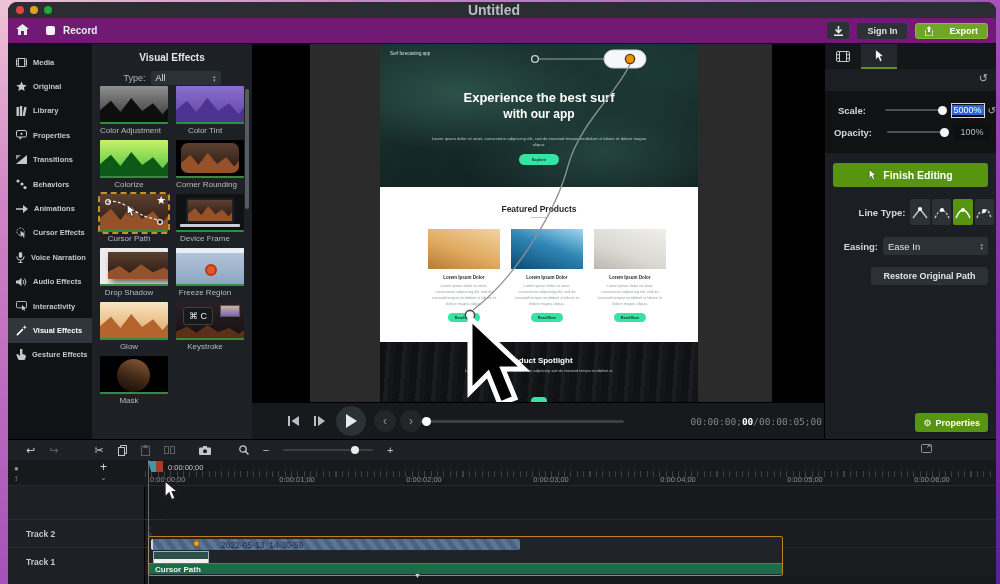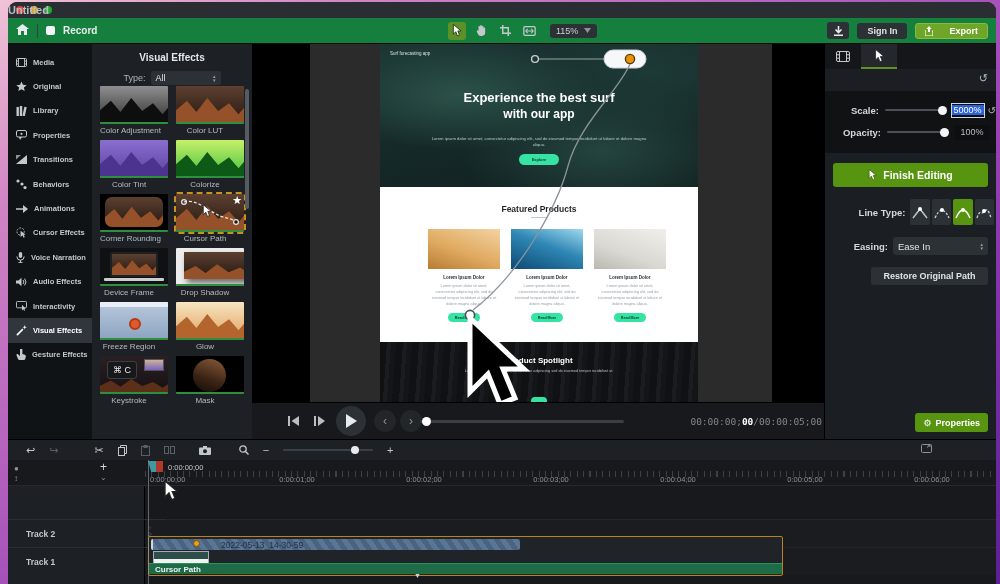--- a/index.html
+++ b/index.html
@@ -11,24 +11,24 @@
   }
   .window{ position:absolute; left:8px; top:2px; right:4px; bottom:0;
     background:#17191c; border-radius:9px 9px 0 0; overflow:hidden;
     display:flex; flex-direction:column; }
 
   
   .titlebar{ height:16px; background:#2a2e33; display:flex; align-items:center; position:relative; flex:0 0 auto;}
   .lights{ display:flex; gap:6px; margin-left:8px;}
   .light{ width:8px; height:8px; border-radius:50%;}
   .l-red{background:#e0443e;} .l-yel{background:#dea123;} .l-grn{background:#24a732;}
-  .win-title{ position:absolute; left:0; right:16px; font-size:11px; color:#b9bec5; font-weight:bold;}
-
-  
-  .toolbar{ height:26px; background:#15803d; border-bottom:1px solid #0c0d0f; display:flex; align-items:center; position:relative; flex:0 0 auto;}
+  .win-title{ position:absolute; left:0; right:16px; text-align:center; font-size:14px; color:#b9bec5; font-weight:bold;}
+
+  
+  .toolbar{ height:26px; background:#701a75; border-bottom:1px solid #0c0d0f; display:flex; align-items:center; position:relative; flex:0 0 auto;}
   .tb-left{ display:flex; align-items:center; gap:8px; padding-left:8px;}
   .tb-sep{ width:1px; height:14px; background:#3a3f44;}
   .rec-dot{ width:9px; height:9px; background:#f2f4f6; border-radius:2px;}
   .rec-label{ font-size:10px; font-weight:bold; color:#e8ebee;}
   .tb-center{ position:absolute; left:440px; display:flex; align-items:center; gap:6px;}
   .tool-btn{ width:18px; height:18px; border-radius:3px; display:flex; align-items:center; justify-content:center;}
   .tool-btn.active{ background:#5d9026;}
   .zoom-dd{ display:flex; align-items:center; gap:6px; background:#2c3136; border-radius:3px; padding:2px 6px; font-size:9px; color:#cdd2d8; margin-left:6px;}
   .tb-right{ position:absolute; right:8px; display:flex; align-items:center; gap:8px;}
   .dl-btn{ width:22px; height:17px; background:#2c3136; border-radius:3px; display:flex; align-items:center; justify-content:center;}
@@ -139,34 +139,34 @@
 
   
   .rightpanel{ width:172px; background:#1b1e22; border-left:1px solid #000; position:relative; flex:0 0 auto;}
   .rp-tabs{ display:flex; height:25px; background:#141619;}
   .rp-tab{ width:36px; display:flex; align-items:center; justify-content:center;}
   .rp-tab.active{ background:#24282c; border-bottom:2px solid #5d9026;}
   .rp-resetrow{ height:22px; position:relative; background:#1b1e22;}
   .rp-reset{ position:absolute; right:8px; top:3px; color:#aeb3b9; font-size:11px;}
   .rp-props{ background:#101214; margin:0; padding:8px 0 10px;}
   .prop-row{ display:flex; align-items:center; height:22px;}
-  .prop-label{ width:62px; text-align:right; font-size:9.5px; font-weight:bold; color:#d4d8dc; padding-right:6px;}
+  .prop-label{ width:62px; text-align:center; font-size:9.5px; font-weight:bold; color:#d4d8dc; padding-right:6px;}
   .slider{ position:relative; width:62px; height:2px; background:#4a5056; border-radius:1px;}
   .slider .handle{ position:absolute; top:-3.5px; width:9px; height:9px; border-radius:50%; background:#f2f4f6;}
   .val-box{ width:34px; height:15px; margin-left:6px; background:#0c0e10; display:flex; align-items:center; justify-content:center; font-size:9px; color:#b9bec3;}
   .val-box.sel{ border:1px solid #cfd8e6;}
   .val-box.sel span{ background:#2d63d8; color:#fff; padding:0 2px;}
   .mini-reset{ color:#aeb3b9; font-size:10px; margin-left:3px;}
   .finish-btn{ margin:10px 8px 0; height:24px; background:#57940f; border-radius:3px; display:flex; align-items:center; justify-content:center; gap:6px; color:#fff; font-size:10.5px; font-weight:bold;}
   .lt-row{ display:flex; align-items:center; margin-top:12px;}
   .lt-label{ width:92px; text-align:right; font-size:9.5px; font-weight:bold; color:#d4d8dc; padding-right:5px;}
   .lt-btn{ width:21px; height:26px; background:#2c3136; border-radius:2px; margin-right:2px; display:flex; align-items:center; justify-content:center;}
   .lt-btn.active{ background:#57940f;}
   .ease-row{ display:flex; align-items:center; margin-top:12px;}
-  .ease-label{ width:68px; text-align:right; font-size:9.5px; font-weight:bold; color:#d4d8dc; padding-right:5px;}
+  .ease-label{ width:58px; text-align:right; font-size:9.5px; font-weight:bold; color:#d4d8dc; padding-right:5px;}
   .ease-dd{ flex:1; margin-right:8px; height:18px; background:#2c3136; border-radius:3px; display:flex; align-items:center; justify-content:space-between; padding:0 5px; font-size:9.5px; color:#e0e3e7;}
   .restore-btn{ margin:12px 8px 0 46px; height:18px; background:#2c3136; border-radius:3px; display:flex; align-items:center; justify-content:center; font-size:9px; font-weight:bold; color:#dfe3e7;}
   .properties-btn{ position:absolute; right:8px; bottom:7px; height:19px; padding:0 8px; background:#57940f; border-radius:3px; display:flex; align-items:center; gap:4px; font-size:9px; font-weight:bold; color:#fff;}
 
   
   .timeline{ flex:1; display:flex; flex-direction:column; background:#17191c; border-top:1px solid #000; min-height:0;}
   .tl-toolbar{ height:20px; display:flex; align-items:center; gap:14px; padding-left:18px; background:#1d2125; position:relative;}
   .tl-ico{ color:#c3c8cd; font-size:11px; line-height:1; display:flex; align-items:center;}
   .tl-ico.dim{ color:#5a6066;}
   .tl-zoomslider{ position:relative; width:90px; height:2px; background:#3a3f45; border-radius:1px;}
@@ -221,49 +221,20 @@
     <div class="tb-left">
       <span>
         <svg width="13" height="12" viewBox="0 0 13 12">
             <path d="M6.5 0 L13 5 H11 V11 H8 V7 H5 V11 H2 V5 H0 Z" fill="#e8ebee"></path>
           </svg>
       </span>
       <div class="tb-sep"></div>
       <div class="rec-dot"></div>
       <span class="rec-label">Record</span>
     </div>
-    <div class="tb-center">
-      <div class="tool-btn active">
-        <svg width="10" height="13" viewBox="0 0 24 32">
-            <path d="M3,1 L3,25 L9,19 L13,29 L18,27 L14,17 L22,17 Z" fill="#fff" stroke="#12300a" stroke-width="2"></path>
-          </svg>
-      </div>
-      <div class="tool-btn">
-        <svg width="10" height="11" viewBox="0 0 12 13">
-            <path d="M3 6 V2 a1 1 0 0 1 2 0 V1 a1 1 0 0 1 2 0 V2 a1 1 0 0 1 2 0 V4 a1 1 0 0 1 2 0 V9 a4 4 0 0 1 -4 4 H6 C4 13 3 12 2 10 L1 8 a1 1 0 0 1 2 -1 Z" fill="#c3c8cd"></path>
-          </svg>
-      </div>
-      <div class="tool-btn">
-        <svg width="11" height="11" viewBox="0 0 12 12">
-            <path d="M3 0 V9 H12 M0 3 H9 V12" stroke="#c3c8cd" stroke-width="1.6" fill="none"></path>
-          </svg>
-      </div>
-      <div class="tool-btn">
-        <svg width="13" height="10" viewBox="0 0 14 11">
-            <rect x="0.8" y="0.8" width="12.4" height="9.4" rx="1" stroke="#c3c8cd" stroke-width="1.4" fill="none"></rect>
-            <path d="M3 5.5 H11 M5 3 L3 5.5 L5 8 M9 3 L11 5.5 L9 8" stroke="#c3c8cd" stroke-width="1.2" fill="none"></path>
-          </svg>
-      </div>
-      <div class="zoom-dd">
-        <span>115%</span>
-        <svg width="7" height="5" viewBox="0 0 7 5">
-            <path d="M0 0 L3.5 5 L7 0 Z" fill="#8d939a"></path>
-          </svg>
-      </div>
-    </div>
     <div class="tb-right">
       <div class="dl-btn">
         <svg width="9" height="10" viewBox="0 0 9 10">
             <path d="M4.5 0 V6 M1.5 3.5 L4.5 6.5 L7.5 3.5" stroke="#e8ebee" stroke-width="1.6" fill="none"></path>
             <rect x="0" y="8.5" width="9" height="1.5" fill="#e8ebee"></rect>
           </svg>
       </div>
       <div class="signin-btn">Sign In</div>
       <div class="export-btn">
         <svg width="8" height="10" viewBox="0 0 8 10">
@@ -384,27 +355,20 @@
             </span>
         </div>
       </div>
       <div class="fx-grid">
         <div class="fx-tile">
           <div class="thumb t-adj">
               <div class="rock"></div>
               <div class="dur"></div>
             </div>
           <div class="fx-name">Color Adjustment</div>
-        </div>
-        <div class="fx-tile">
-          <div class="thumb t-lut">
-              <div class="rock"></div>
-              <div class="dur"></div>
-            </div>
-          <div class="fx-name">Color LUT</div>
         </div>
         <div class="fx-tile">
           <div class="thumb t-tint">
               <div class="rock"></div>
               <div class="dur"></div>
             </div>
           <div class="fx-name">Color Tint</div>
         </div>
         <div class="fx-tile">
           <div class="thumb t-colz">

